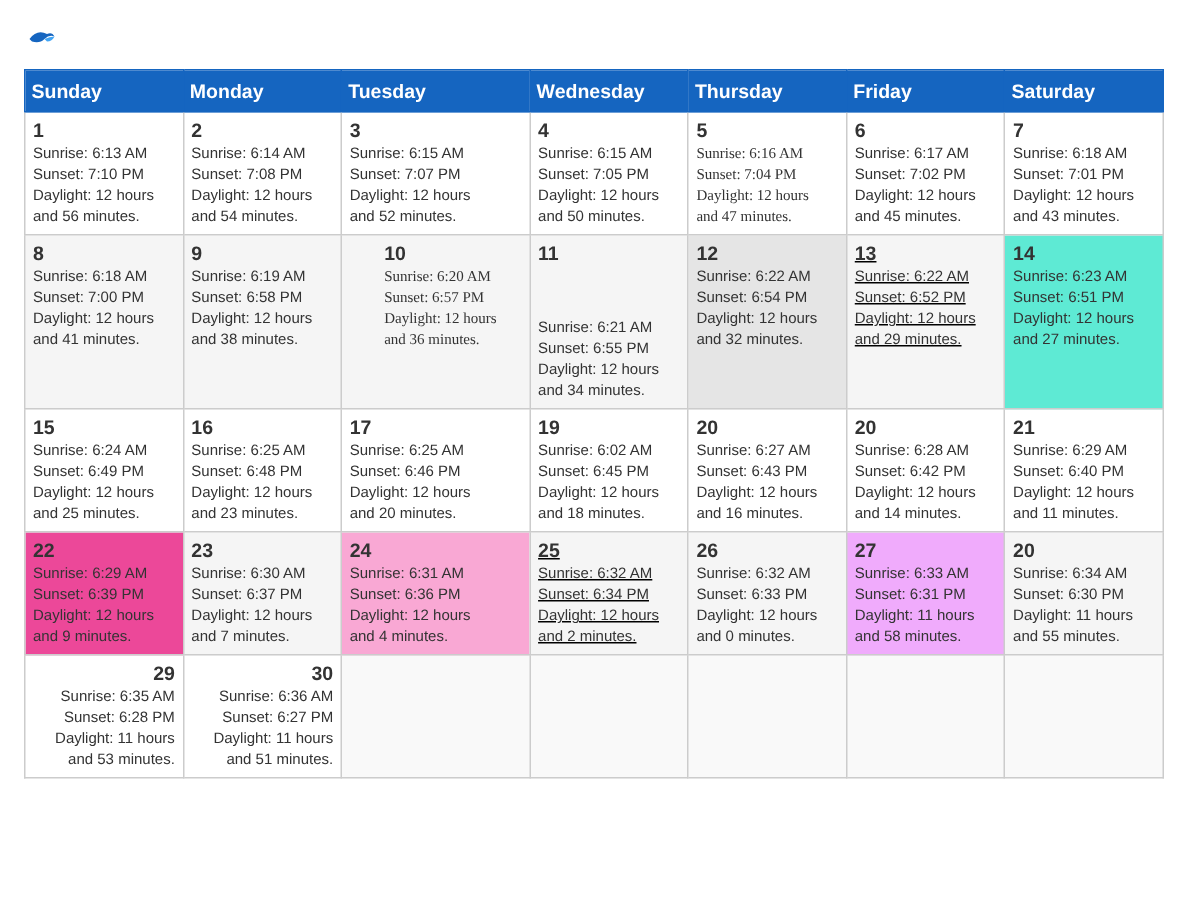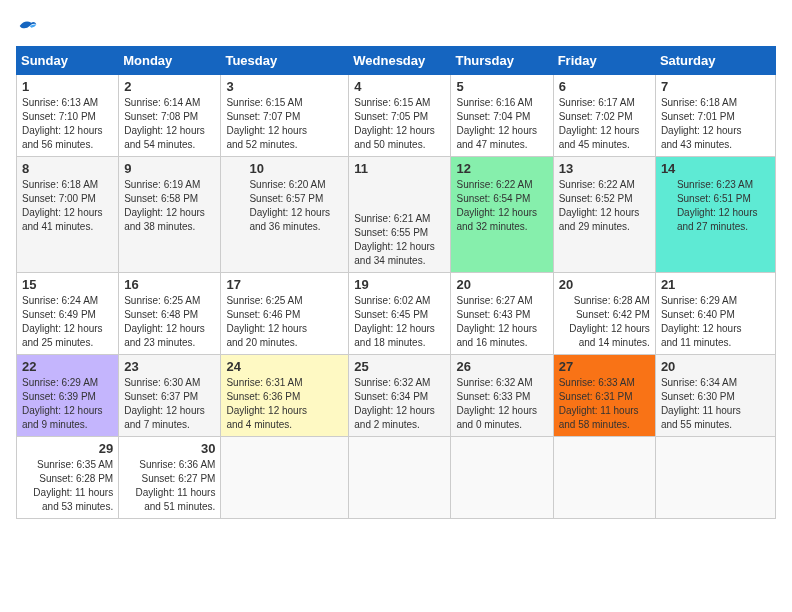--- a/index.html
+++ b/index.html
@@ -154,21 +154,21 @@
         </td>
         <td>
           <span class="day-number">4</span>
           <div class="day-info" style="white-space: pre-line;">Sunrise: 6:15 AM
 Sunset: 7:05 PM
 Daylight: 12 hours
 and 50 minutes.</div>
         </td>
         <td>
           <span class="day-number">5</span>
-          <div class="day-info" style="white-space: pre-line;">Sunrise: 6:16 AM
+          <div class="day-info" style="white-space: pre-line; font-family: Liberation Serif, serif;">Sunrise: 6:16 AM
 Sunset: 7:04 PM
 Daylight: 12 hours
 and 47 minutes.</div>
         </td>
         <td>
           <span class="day-number">6</span>
           <div class="day-info" style="white-space: pre-line;">Sunrise: 6:17 AM
 Sunset: 7:02 PM
 Daylight: 12 hours
 and 45 minutes.</div>
@@ -191,49 +191,49 @@
         </td>
         <td style="background: rgb(245, 245, 245);">
           <span class="day-number">9</span>
           <div class="day-info" style="white-space: pre-line;">Sunrise: 6:19 AM
 Sunset: 6:58 PM
 Daylight: 12 hours
 and 38 minutes.</div>
         </td>
         <td style="background: rgb(245, 245, 245); padding-left: 28px;">
           <span class="day-number">10</span>
-          <div class="day-info" style="white-space: pre-line;">Sunrise: 6:20 AM
+          <div class="day-info" style="white-space: pre-line; font-family: Liberation Serif, serif;">Sunrise: 6:20 AM
 Sunset: 6:57 PM
 Daylight: 12 hours
 and 36 minutes.</div>
         </td>
         <td style="background: rgb(245, 245, 245);">
           <span class="day-number">11</span>
           <div class="day-info" style="white-space: pre-line; margin-top: 36px;">Sunrise: 6:21 AM
 Sunset: 6:55 PM
 Daylight: 12 hours
 and 34 minutes.</div>
         </td>
-        <td style="background: #86efac;">
+        <td style="background: #e5e5e5;">
           <span class="day-number">12</span>
           <div class="day-info" style="white-space: pre-line;">Sunrise: 6:22 AM
 Sunset: 6:54 PM
 Daylight: 12 hours
 and 32 minutes.</div>
         </td>
-        <td style="background: rgb(245, 245, 245);">
+        <td style="background: rgb(245, 245, 245); text-decoration: underline;">
           <span class="day-number">13</span>
           <div class="day-info" style="white-space: pre-line;">Sunrise: 6:22 AM
 Sunset: 6:52 PM
 Daylight: 12 hours
 and 29 minutes.</div>
         </td>
         <td style="background: #5eead4;">
           <span class="day-number">14</span>
-          <div class="day-info" style="white-space: pre-line; margin-left: 16px;">Sunrise: 6:23 AM
+          <div class="day-info" style="white-space: pre-line;">Sunrise: 6:23 AM
 Sunset: 6:51 PM
 Daylight: 12 hours
 and 27 minutes.</div>
         </td>
       </tr>
       <tr>
         <td>
           <span class="day-number">15</span>
           <div class="day-info" style="white-space: pre-line;">Sunrise: 6:24 AM
 Sunset: 6:49 PM
@@ -263,70 +263,70 @@
         </td>
         <td>
           <span class="day-number">20</span>
           <div class="day-info" style="white-space: pre-line;">Sunrise: 6:27 AM
 Sunset: 6:43 PM
 Daylight: 12 hours
 and 16 minutes.</div>
         </td>
         <td>
           <span class="day-number">20</span>
-          <div class="day-info" style="white-space: pre-line; text-align: right;">Sunrise: 6:28 AM
+          <div class="day-info" style="white-space: pre-line;">Sunrise: 6:28 AM
 Sunset: 6:42 PM
 Daylight: 12 hours
 and 14 minutes.</div>
         </td>
         <td>
           <span class="day-number">21</span>
           <div class="day-info" style="white-space: pre-line;">Sunrise: 6:29 AM
 Sunset: 6:40 PM
 Daylight: 12 hours
 and 11 minutes.</div>
         </td>
       </tr>
       <tr>
-        <td style="background: #c4b5fd;">
+        <td style="background: #ec4899;">
           <span class="day-number">22</span>
           <div class="day-info" style="white-space: pre-line;">Sunrise: 6:29 AM
 Sunset: 6:39 PM
 Daylight: 12 hours
 and 9 minutes.</div>
         </td>
         <td style="background: rgb(245, 245, 245);">
           <span class="day-number">23</span>
           <div class="day-info" style="white-space: pre-line;">Sunrise: 6:30 AM
 Sunset: 6:37 PM
 Daylight: 12 hours
 and 7 minutes.</div>
         </td>
-        <td style="background: #fef9c3;">
+        <td style="background: #f9a8d4;">
           <span class="day-number">24</span>
           <div class="day-info" style="white-space: pre-line;">Sunrise: 6:31 AM
 Sunset: 6:36 PM
 Daylight: 12 hours
 and 4 minutes.</div>
         </td>
-        <td style="background: rgb(245, 245, 245);">
+        <td style="background: rgb(245, 245, 245); text-decoration: underline;">
           <span class="day-number">25</span>
           <div class="day-info" style="white-space: pre-line;">Sunrise: 6:32 AM
 Sunset: 6:34 PM
 Daylight: 12 hours
 and 2 minutes.</div>
         </td>
         <td style="background: rgb(245, 245, 245);">
           <span class="day-number">26</span>
           <div class="day-info" style="white-space: pre-line;">Sunrise: 6:32 AM
 Sunset: 6:33 PM
 Daylight: 12 hours
 and 0 minutes.</div>
         </td>
-        <td style="background: #f97316; margin-left: 42px;">
+        <td style="background: #f0abfc; margin-left: 42px;">
           <span class="day-number">27</span>
           <div class="day-info" style="white-space: pre-line;">Sunrise: 6:33 AM
 Sunset: 6:31 PM
 Daylight: 11 hours
 and 58 minutes.</div>
         </td>
         <td style="background: rgb(245, 245, 245);">
           <span class="day-number">20</span>
           <div class="day-info" style="white-space: pre-line;">Sunrise: 6:34 AM
 Sunset: 6:30 PM

